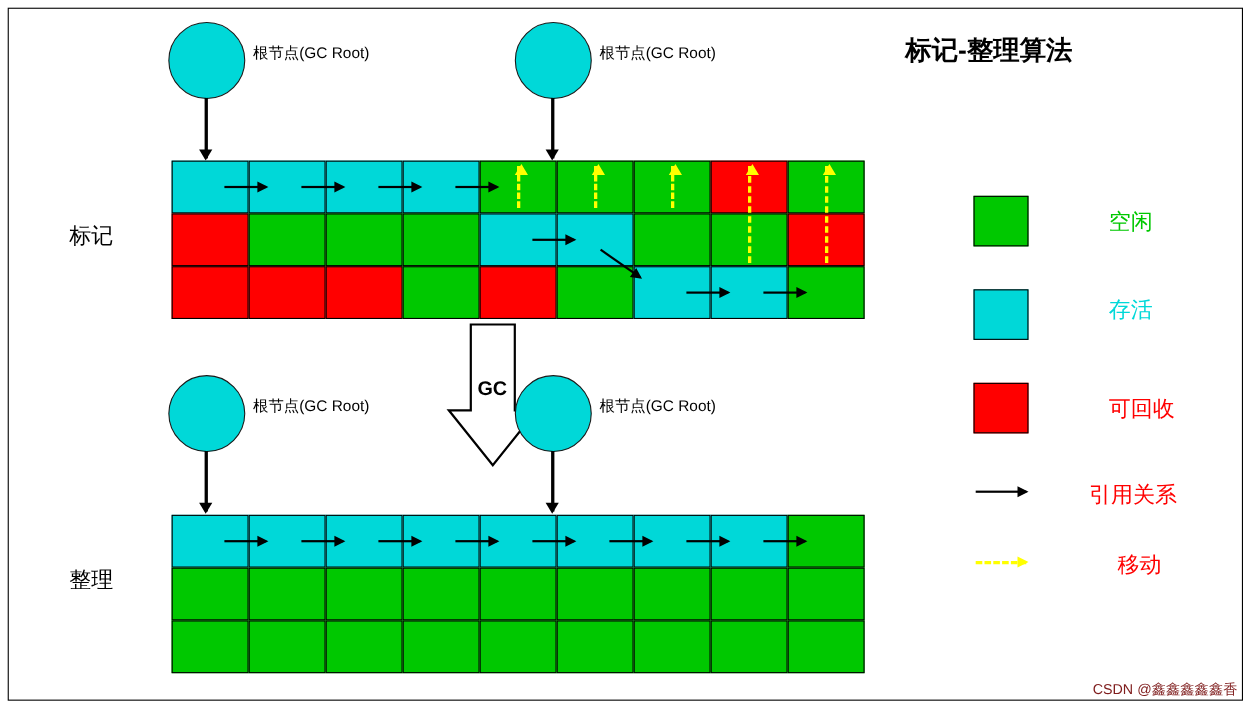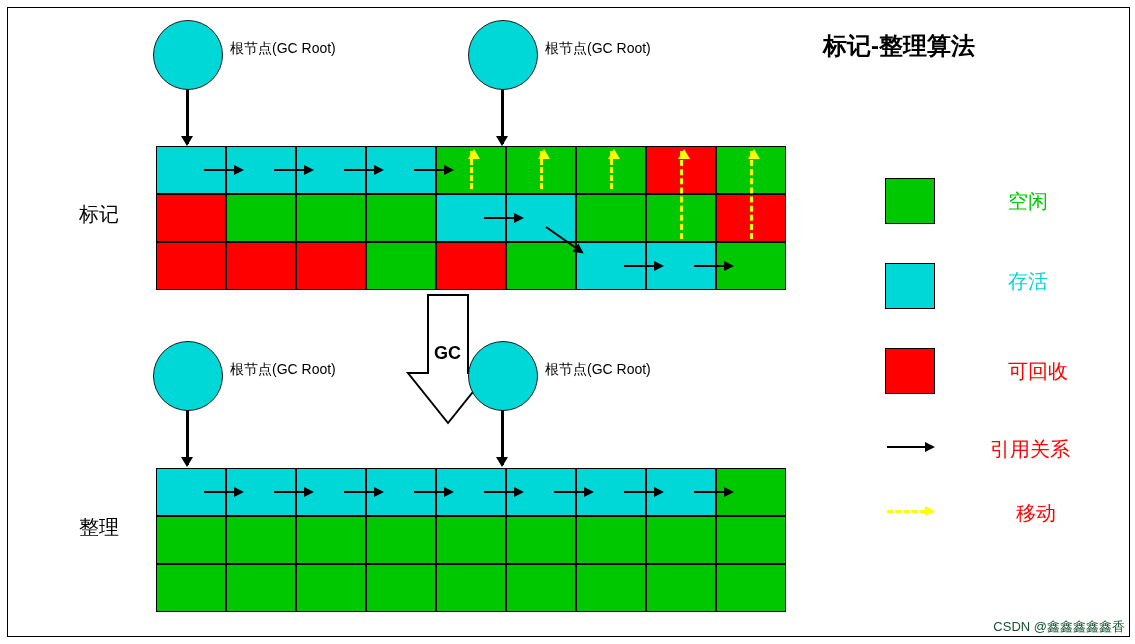--- a/index.html
+++ b/index.html
@@ -1,37 +1,37 @@
 <!DOCTYPE html>
 <html><head>
 <meta charset="utf-8">
 <style>
 body { margin:0; font-family:"Microsoft YaHei",Arial,sans-serif; width:1135px; height:644px; background:#fff; }
 .main-box { position:absolute; left:7px; top:7px; width:1121px; height:628px; border:1px solid #000; }
 .title { position:absolute; font-weight:bold; font-size:24px; }
 .root-circle { position:absolute; width:68px; height:68px; border-radius:50%; background:#00d8d8; border:1px solid #1a1a1a; }
 .root-label { position:absolute; font-size:14px; }
-.phase-label { position:absolute; font-size:20px;margin-left:16px; }
+.phase-label { position:absolute; font-size:20px; }
 .grid { position:absolute; }
 .cell { position:absolute; width:70px; height:48px; border:1px solid #000; box-sizing:border-box; }
 .cyan { background:#00d8d8; }
 .green { background:#00c800; }
 .red  { background:#ff0000; }
 .arrow-ref { position:absolute; width:38px; height:2px; background:#000; }
 .arrow-ref::after { content:''; position:absolute; right:-2px; top:-4px; border-left:10px solid #000; border-top:5px solid transparent; border-bottom:5px solid transparent; }
 .arrow-ref-diag { position:absolute; width:44px; height:2px; background:#000; transform:rotate(35deg); transform-origin:left center; }
 .arrow-ref-diag::after { content:''; position:absolute; right:-2px; top:-4px; border-left:10px solid #000; border-top:5px solid transparent; border-bottom:5px solid transparent; }
 .arrow-move { position:absolute; width:0; height:38px; border-left:3px dashed #ffff00; }
 .arrow-move::before { content:''; position:absolute; left:-5px; top:-2px; border-bottom:10px solid #ffff00; border-left:6px solid transparent; border-right:6px solid transparent; }
 .down-arrow { position:absolute; width:3px; background:#000; }
 .down-arrow::after { content:''; position:absolute; left:-5px; bottom:-2px; border-top:10px solid #000; border-left:6px solid transparent; border-right:6px solid transparent; }
 .gc-arrow { position:absolute; }
 .legend-sq { position:absolute; width:50px; height:46px; border:1px solid #000; box-sizing:border-box; }
 .legend-txt { position:absolute; font-size:20px; }
-.watermark { position:absolute; right:10px; bottom:8px; font-size:13px; color:#14532d; }
+.watermark { position:absolute; right:10px; bottom:8px; font-size:13px; color:#7f1d1d; }
 </style>
 </head>
 <body>
 
 <div class="main-box">
 
   <div class="title" style="left:815px; top:22px;">标记-整理算法</div>
 
   <div class="root-circle" style="left:145px; top:12px;"></div>
   <div class="root-label" style="left:222px; top:32px;">根节点(GC Root)</div>

